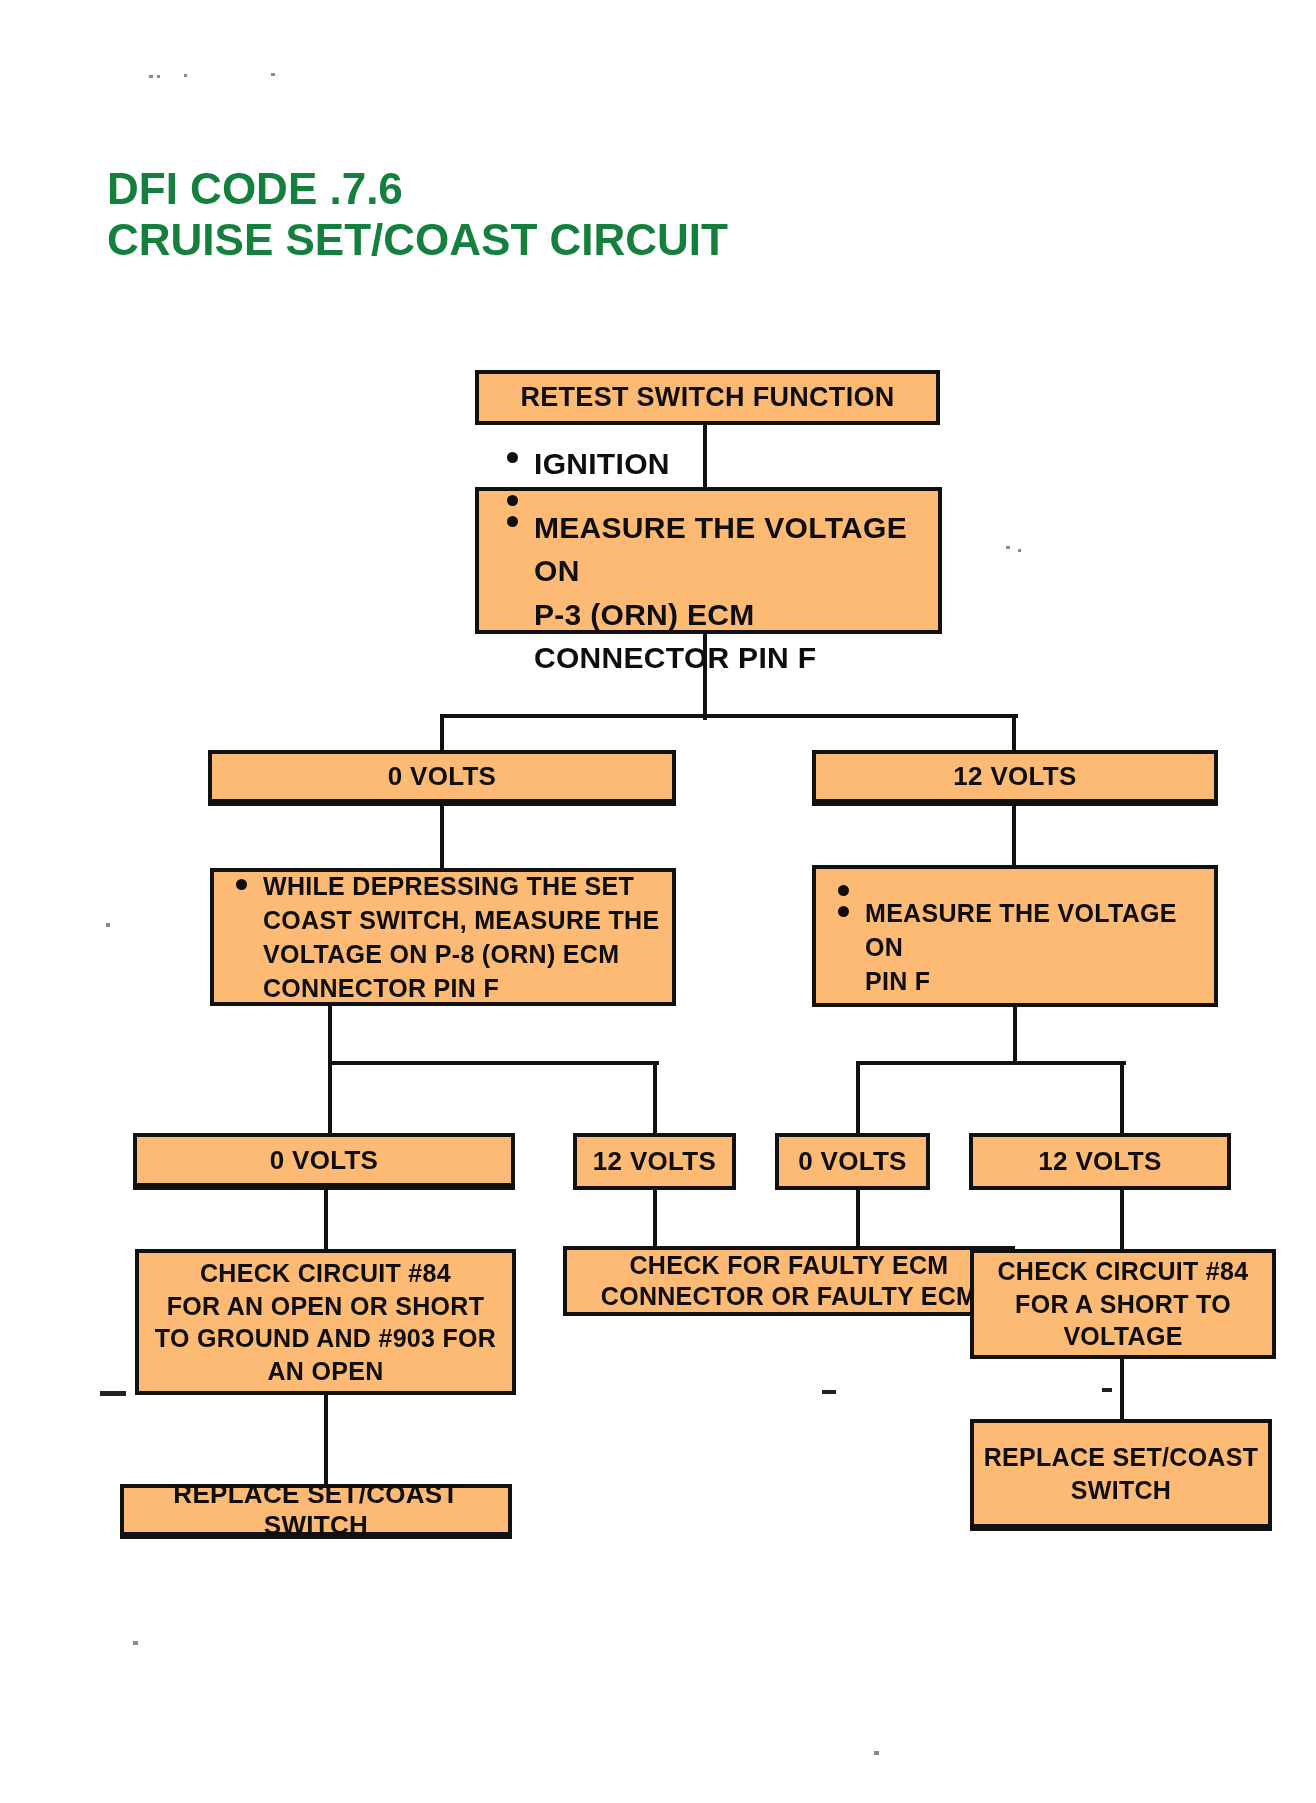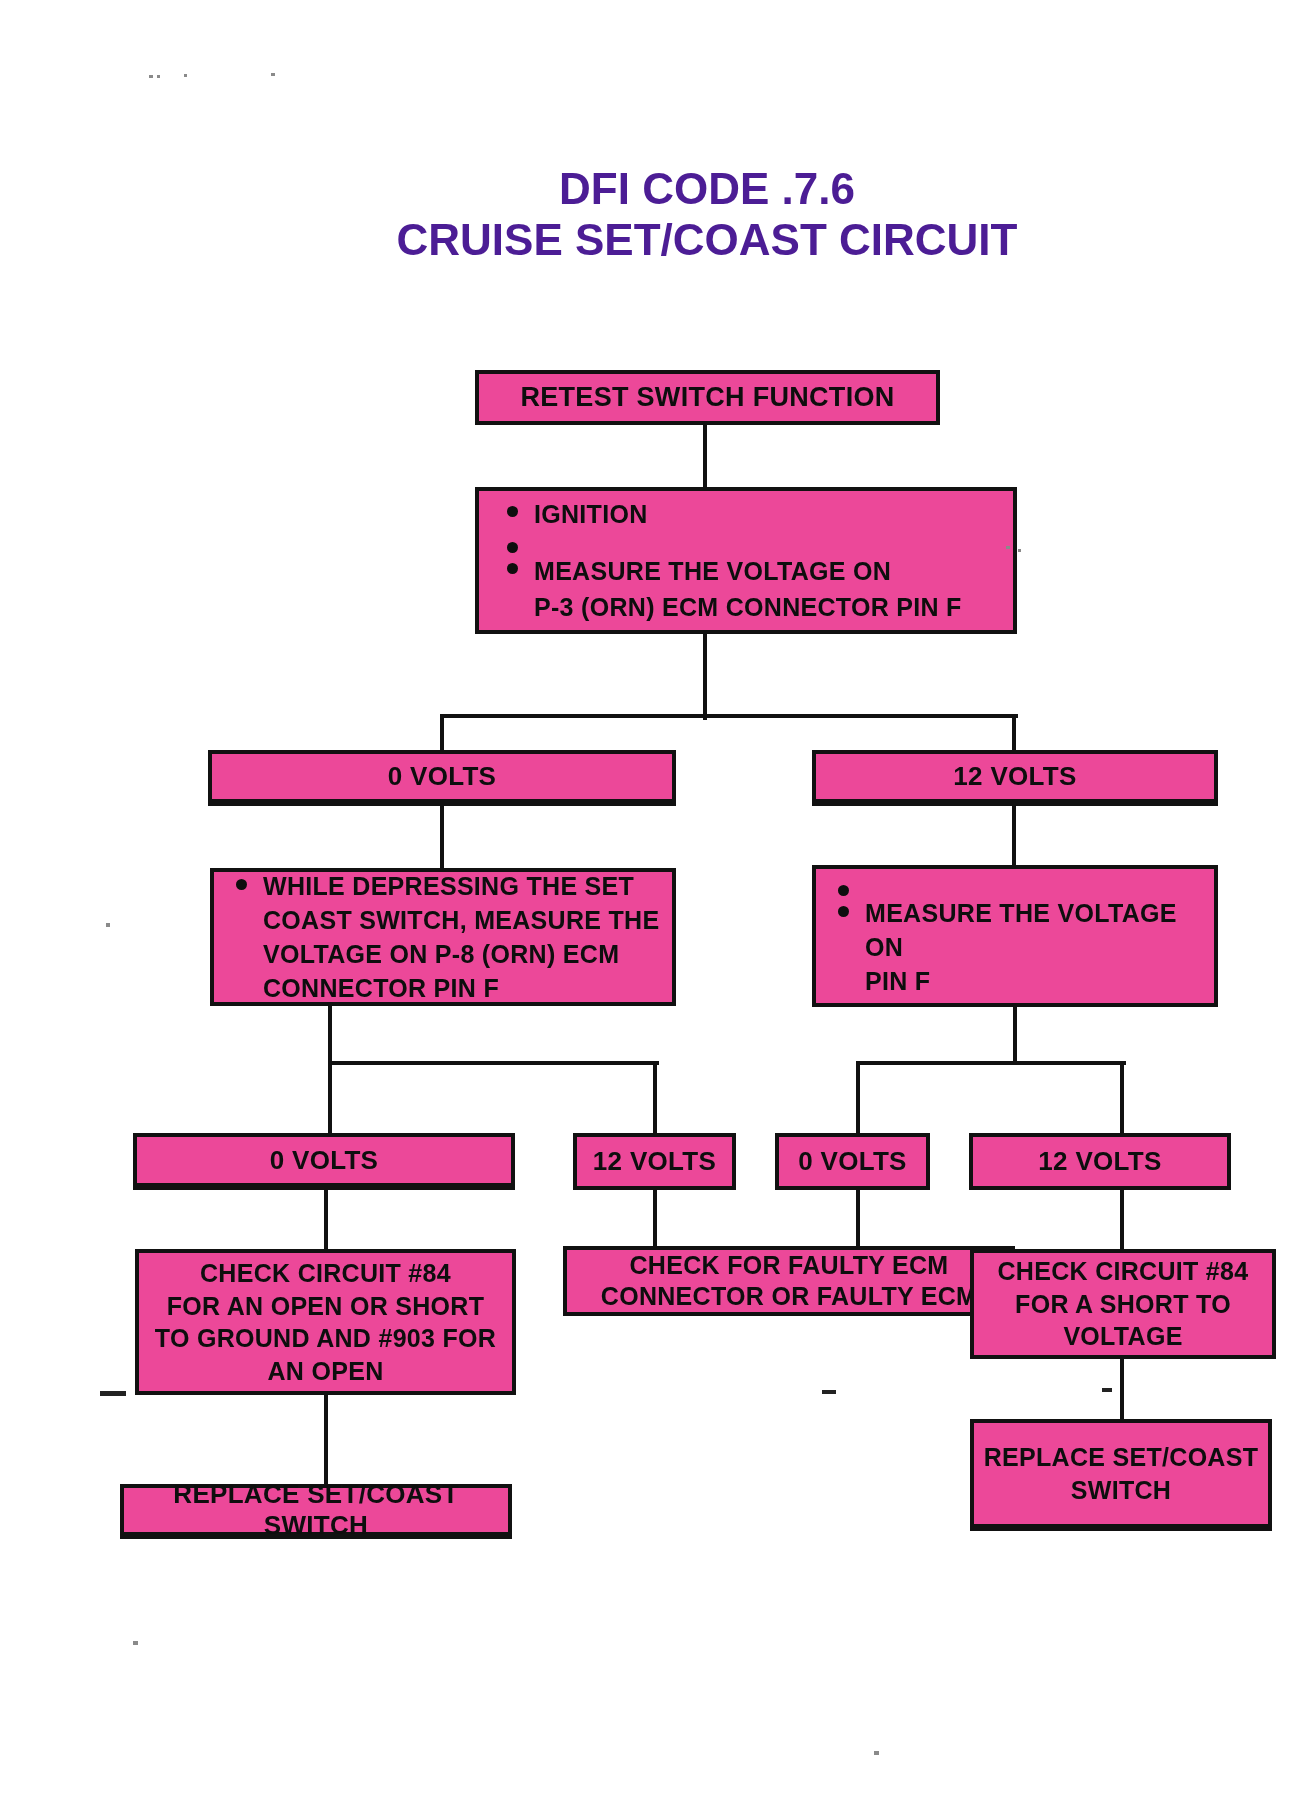--- a/index.html
+++ b/index.html
@@ -7,32 +7,32 @@
     position:relative;
     width:1316px;height:1803px;
     background:#ffffff;
     font-family:"Liberation Sans", sans-serif;
     color:#0e0e0e;
     overflow:hidden;
   }
   .title{
     position:absolute;
     top:163px;left:107px;width:1200px;
-    text-align:center;
+    text-align:left;
     font-weight:700;
     font-size:44px;
     line-height:1.16;
     letter-spacing:0px;
-    color:#4c1d95;
+    color:#15803d;
   }
   .node{
     position:absolute;
     border:4px solid #111;
     box-sizing:border-box;
-    background:#ec4899;
+    background:#fdba74;
     display:flex;
     flex-direction:column;
     justify-content:center;
     font-weight:700;
     color:#0e0e0e;
   }
   .node.heavy{border-bottom-width:7px;}
   .node .ctr{
     text-align:center;
     white-space:pre-line;
@@ -89,21 +89,21 @@
       <div class="line" style="left: 1120px; top: 1061px; width: 4px; height: 74px;"></div>
       <div class="line" style="left: 324px; top: 1188px; width: 4px; height: 63px;"></div>
       <div class="line" style="left: 653px; top: 1188px; width: 4px; height: 60px;"></div>
       <div class="line" style="left: 856px; top: 1188px; width: 4px; height: 60px;"></div>
       <div class="line" style="left: 1120px; top: 1188px; width: 4px; height: 63px;"></div>
       <div class="line" style="left: 324px; top: 1393px; width: 4px; height: 93px;"></div>
       <div class="line" style="left: 1120px; top: 1357px; width: 4px; height: 64px;"></div>
       <div class="node" style="left: 475px; top: 370px; width: 465px; height: 55px; font-size: 27px;">
         <div class="ctr">RETEST SWITCH FUNCTION</div>
       </div>
-      <div class="node" style="left: 475px; top: 487px; width: 542px; height: 147px; font-size: 25px; line-height: 1.44; padding-left: 28px; padding-right: 8px;">
+      <div class="node" style="left: 475px; top: 487px; width: 467px; height: 147px; font-size: 30px; line-height: 1.44; padding-left: 28px; padding-right: 8px;">
         <div class="brow">
           <span class="dot"></span>
           <div class="btxt">IGNITION</div>
         </div>
         <div class="brow">
           <span class="dot"></span>
         </div>
         <div class="brow">
           <span class="dot"></span>
           <div class="btxt">MEASURE THE VOLTAGE ON

